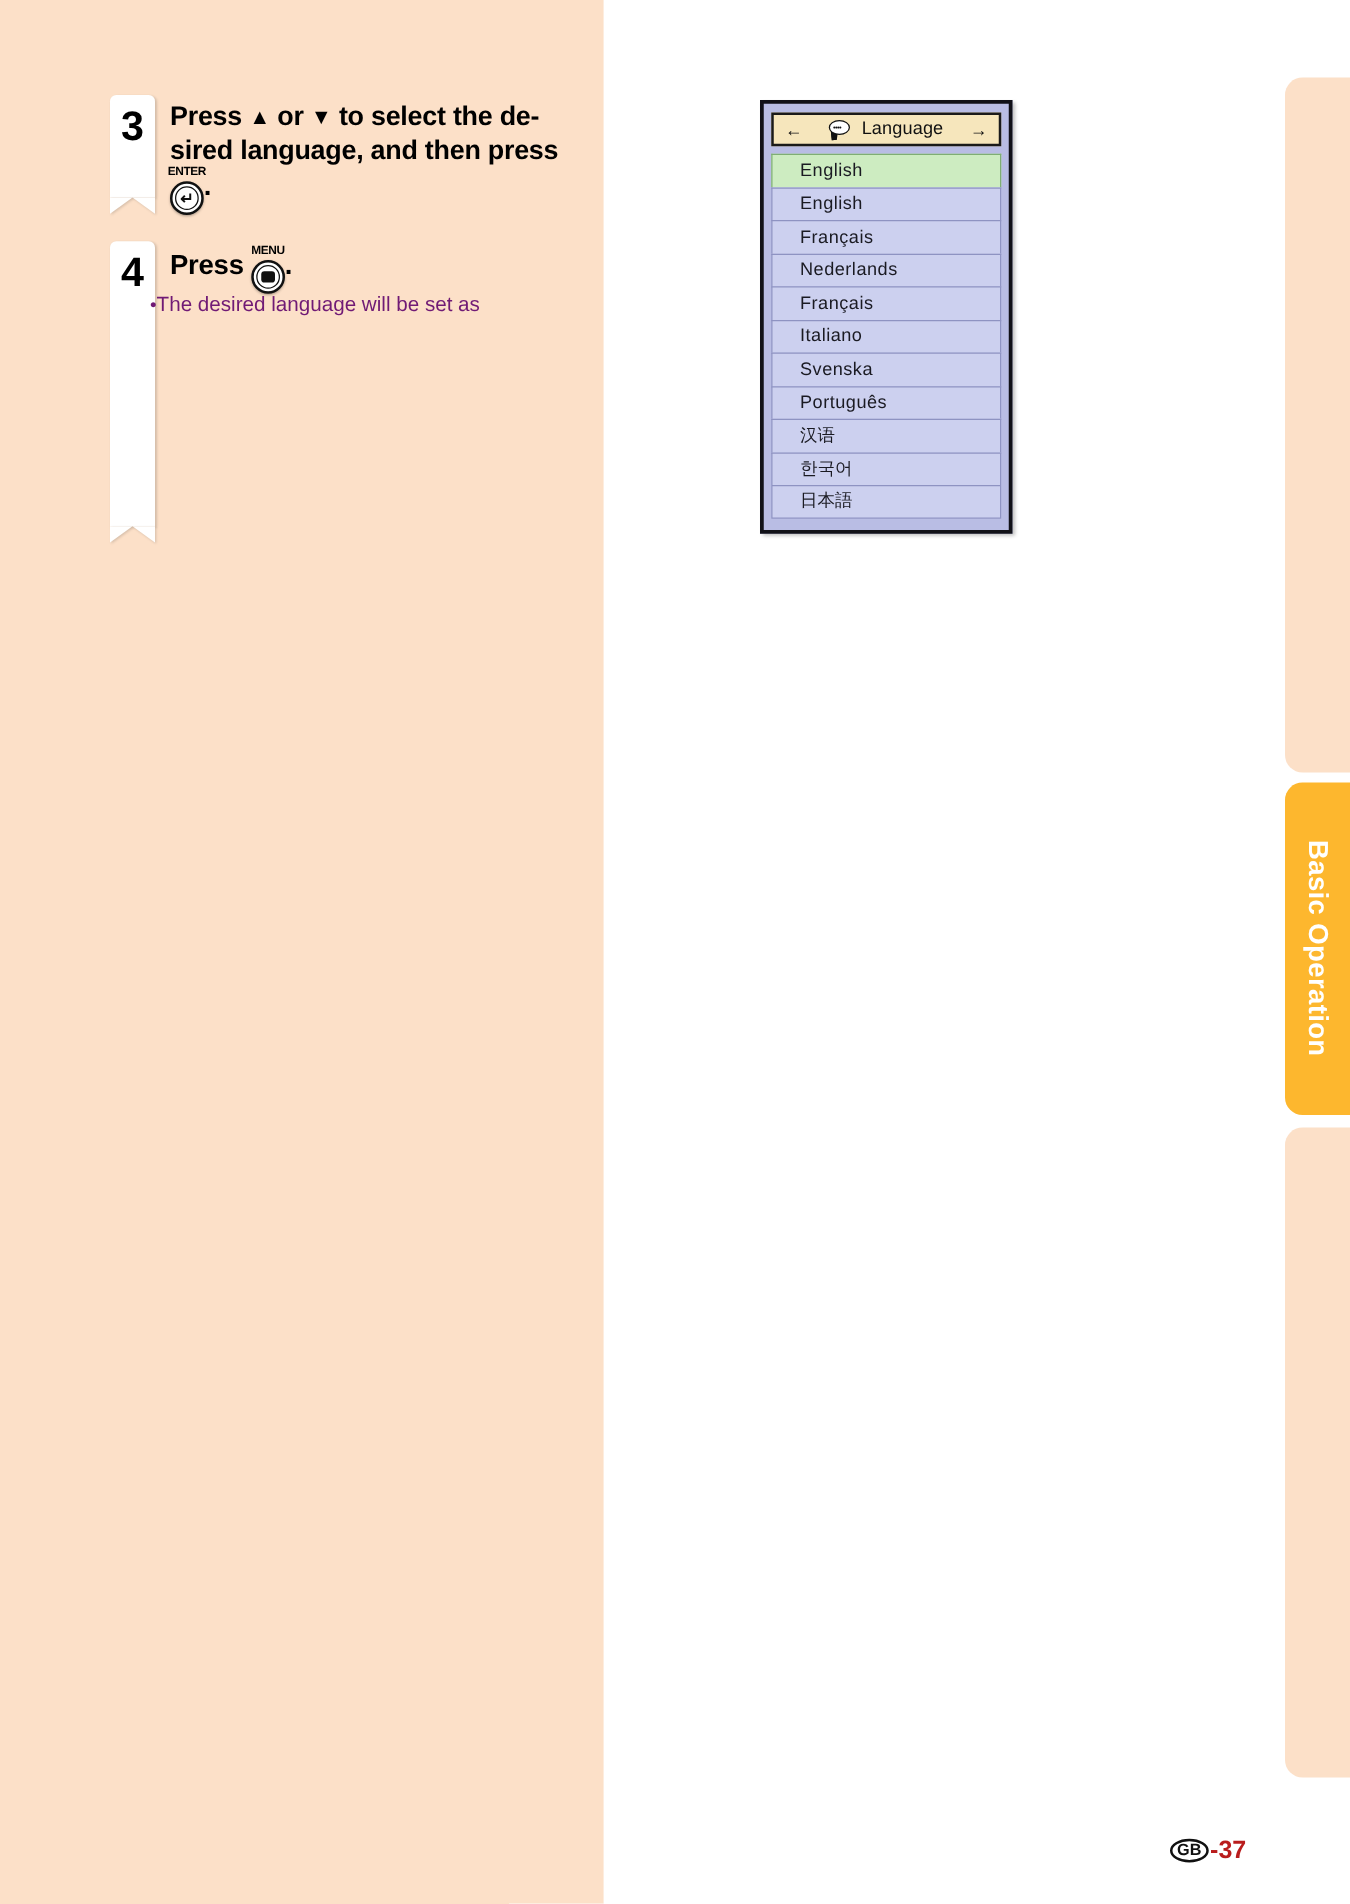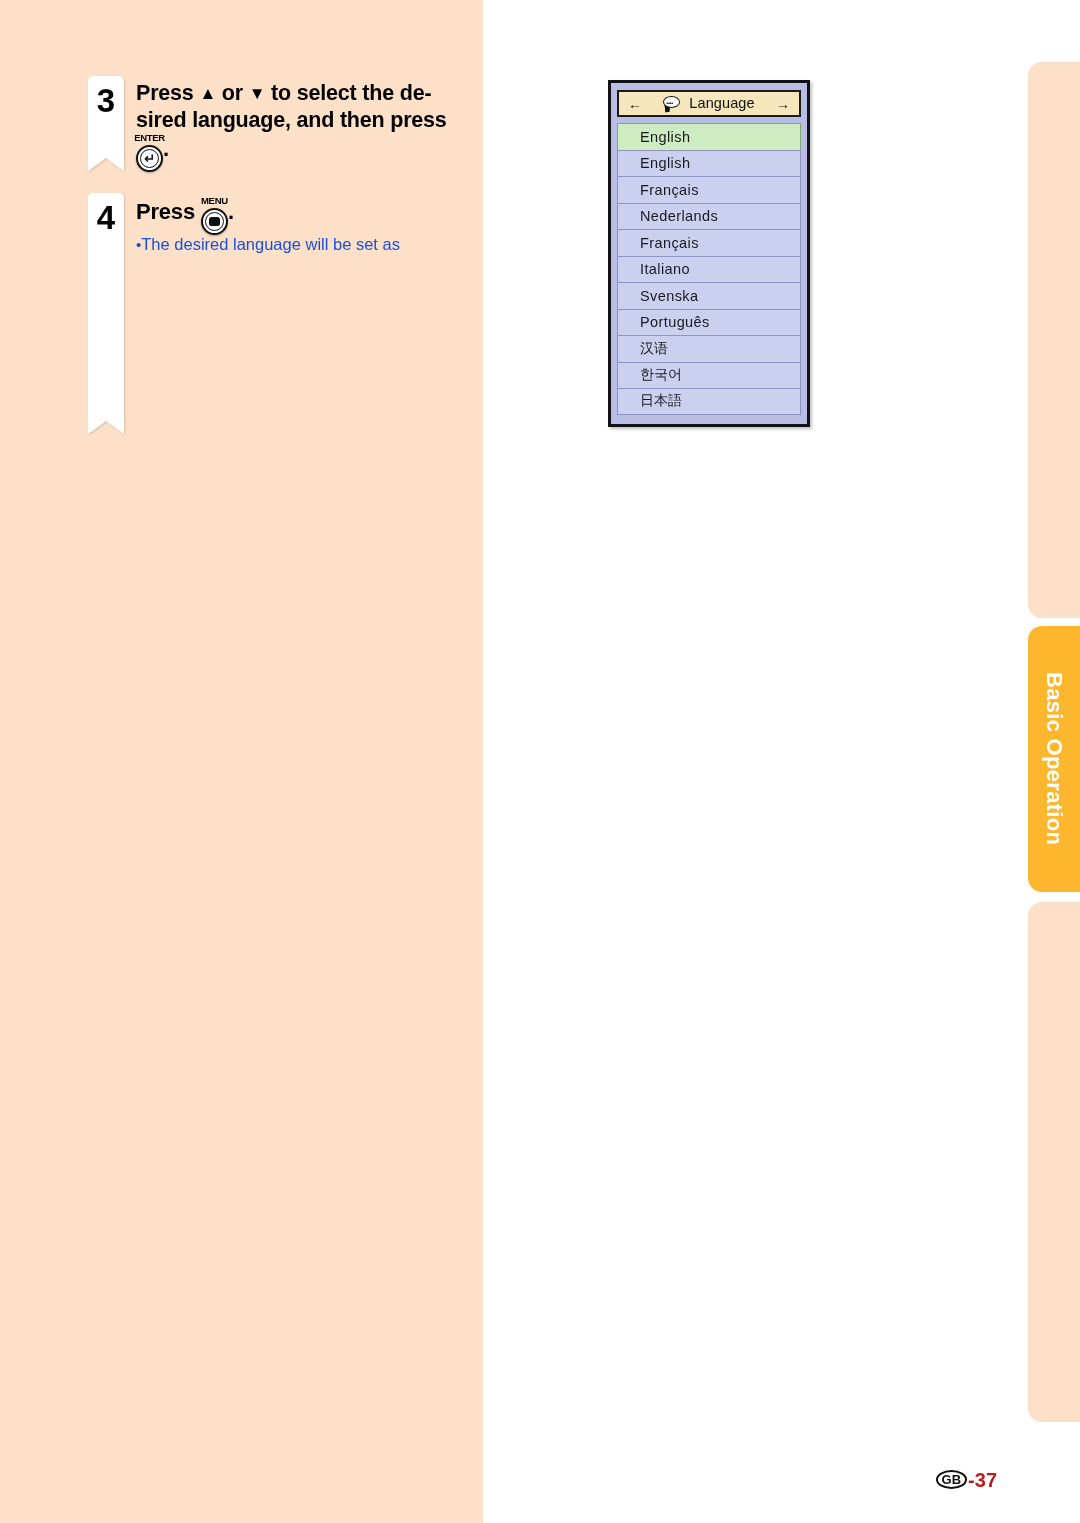--- a/index.html
+++ b/index.html
@@ -128,25 +128,25 @@
   .step-head-4 { top: 198px; font-size: 22px; }
 
   .arrow-glyph {
     font-size: 17px;
     line-height: 1;
     vertical-align: 1px;
   }
 
   .note {
     position: absolute;
-    left: 136px;
+    left: 120px;
     top: 234px;
     width: 336px;
     font-size: 16.5px;
-    color: #1d4ed8;
+    color: #701a75;
     line-height: 1.3;
   }
   .note-line {
     display: block;
     text-align: justify;
     text-align-last: left;
   }
   .note-line.first { text-indent: -11px; padding-left: 11px; }
   .note-bullet { font-size: 15px; }
 
@@ -301,20 +301,21 @@
     border-color: #7fae74;
   }
   .osd-item.cjk { letter-spacing: 0px; font-size: 14px; }
 
   
   .footer {
     position: absolute;
     right: 83px;
     bottom: 33px;
     display: flex;
+    align-items: center;
     gap: 1px;
     margin-left: 24px;
   }
   .gb-oval {
     border: 2px solid #111111;
     border-radius: 50%;
     padding: 0 4px;
     font-size: 13px;
     font-weight: bold;
     line-height: 14px;

